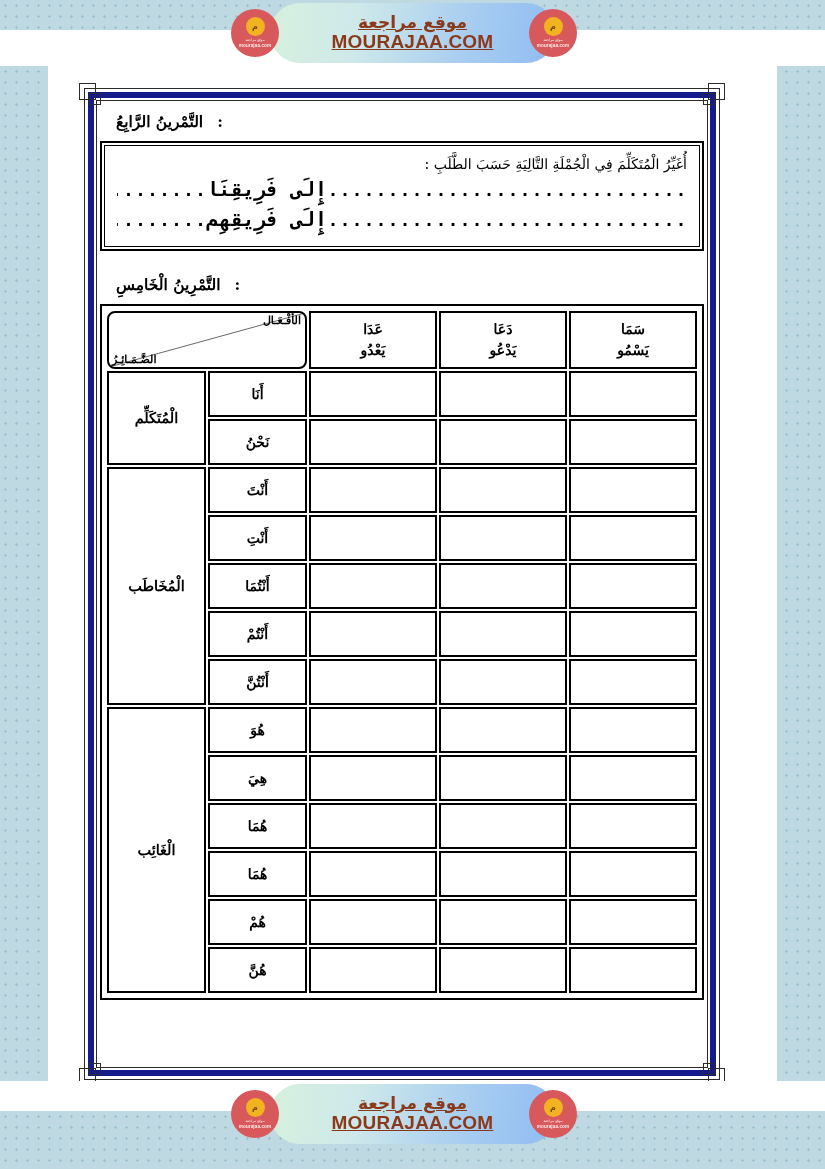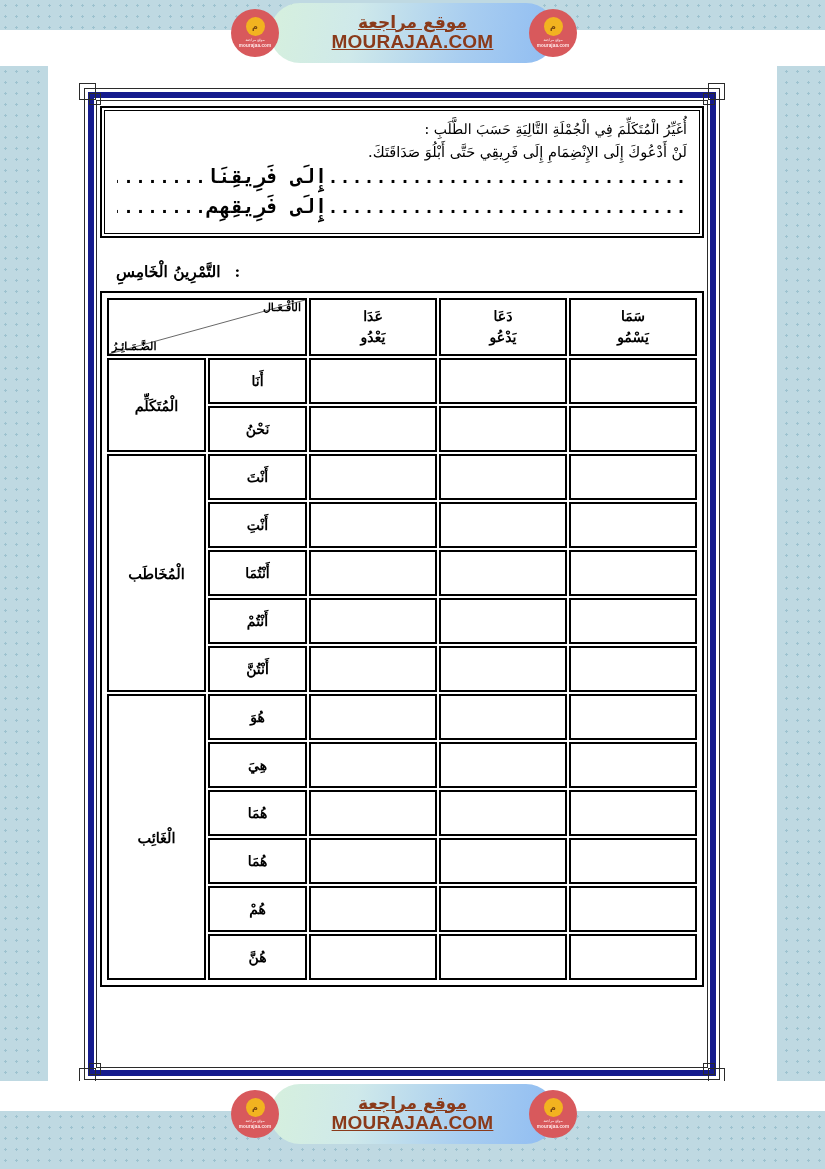--- a/index.html
+++ b/index.html
@@ -276,20 +276,21 @@
     margin-left: 12px;
   }
   td.head-verb .v-past { display: block; }
   td.head-verb .v-pres { display: block; }
 
   td.head-diag {
     height: 58px;
     position: relative;
     padding: 0;
     overflow: hidden;
+    border-radius: 8px;
   }
   td.head-diag .diag-svg {
     position: absolute;
     inset: 0;
     width: 100%;
     height: 100%;
   }
   td.head-diag .lbl-verbs {
     position: absolute;
     top: 1px;
@@ -348,25 +349,27 @@
   <div class="corner-motif c"></div>
   <div class="corner-motif d"></div>
   <div class="corner-motif2 a"></div>
   <div class="corner-motif2 b"></div>
   <div class="corner-motif2 c"></div>
   <div class="corner-motif2 d"></div>
 </div>
 
 <div class="content">
 
+  <div class="ex-title">
+    <span>:</span><span class="spacer"></span><span>التَّمْرينُ الرَّابِعُ</span>
+  </div>
 
   <div class="ex-box">
     <div class="ex-box-inner">
       <div class="ex-line prompt">أُغَيِّرُ الْمُتَكَلِّمَ فِي الْجُمْلَةِ التَّالِيَةِ حَسَبَ الطَّلَبِ :</div>
-      <div class="ex-line">لَنْ أَدْعُوكَ إِلَى الإِنْضِمَامِ إِلَى فَرِيقِي حَتَّى أَبْلُوَ صَدَاقَتَكَ.</div>
       <div class="answer-line">
         <span>..............................</span><span>إِلَى فَرِيقِنَا</span><span>...............................</span>
       </div>
       <div class="answer-line">
         <span>..............................</span><span>إِلَى فَرِيقِهِم</span><span>...............................</span>
       </div>
     </div>
   </div>
 
   <div class="ex-title" style="padding-top:24px;">

